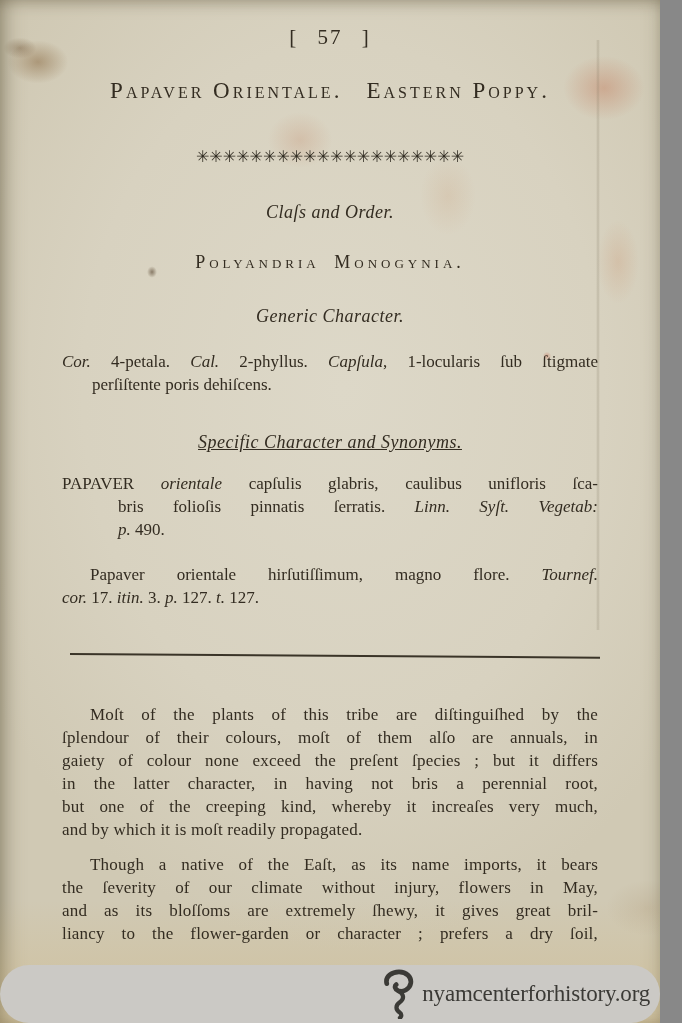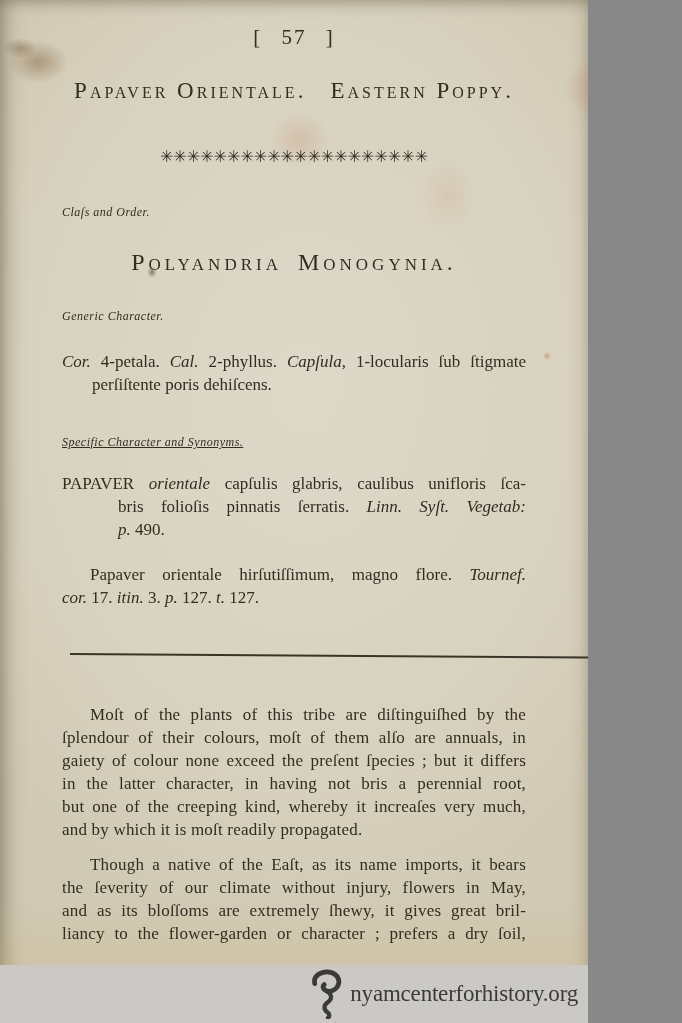--- a/index.html
+++ b/index.html
@@ -1,21 +1,21 @@
 <!DOCTYPE html>
 <html style="--paper: #d8d2c0; --ink: #332c21; --watermark-bg: #cbc9c5; --watermark-ink: #3b3a36;"><head>
 <meta charset="utf-8">
 <style>
   :root{
     --paper:#d8d2c0; --ink:#332c21; --watermark-bg:#cbc9c5; --watermark-ink:#3b3a36;
   }
   *{margin:0;padding:0;box-sizing:border-box;}
   html,body{background:#888;}
   .page{
-    position:relative;width:588px;height:1023px;overflow:hidden;
+    position:relative;width:660px;height:1023px;overflow:hidden;
     background:
       radial-gradient(420px 560px at 52% 38%, #ddd8c8 0%, var(--paper) 62%, #d0c9b4 100%);
     color:var(--ink);
     font-family:"Liberation Serif","DejaVu Serif",serif;
     box-shadow:
       inset 16px 0 20px -12px rgba(95,85,60,.55),
       inset -12px 0 18px -12px rgba(95,85,60,.35),
       inset 0 12px 16px -10px rgba(95,85,60,.40),
       inset 0 -10px 14px -10px rgba(120,100,60,.35);
   }
@@ -41,23 +41,23 @@
   .pagenum{font-size:21px;line-height:26px;text-align:center;word-spacing:12px;letter-spacing:2px;}
   .title{
     margin-top:26px;font-size:23px;line-height:30px;font-weight:normal;text-align:center;
     font-variant-caps:small-caps;letter-spacing:3px;white-space:nowrap;
   }
   .title .t2{margin-left:24px;}
   .ornament{
     margin-top:40px;text-align:center;font-family:"DejaVu Sans",sans-serif;
     font-size:16px;line-height:22px;letter-spacing:0px;white-space:nowrap;color:#2f2a20;
   }
-  .hsec{margin-top:32px;font-size:12px;line-height:24px;font-weight:normal;font-style:italic;letter-spacing:.5px;}
+  .hsec{margin-top:32px;font-size:18px;line-height:24px;font-weight:normal;font-style:italic;text-align:center;letter-spacing:.5px;}
   .smcaps{
-    margin-top:26px;font-size:24px;line-height:24px;text-align:center;
+    margin-top:26px;font-size:18px;line-height:24px;text-align:center;
     font-variant-caps:small-caps;letter-spacing:4px;word-spacing:6px;
   }
   .block{margin-top:22px;}
   .line{font-size:17px;line-height:23px;}
   .j{text-align:justify;text-align-last:justify;}
   .it{font-style:italic;}
   .ind28{padding-left:28px;}
   .ind30{padding-left:30px;}
   .hang{padding-left:56px;}
   .mt18{margin-top:18px;}
@@ -67,21 +67,21 @@
     margin:44px 0 0 8px;width:530px;height:0;border:none;
     border-top:2px solid #3a3428;transform:rotate(.4deg);transform-origin:left center;
   }
   .bodypara{margin-top:48px;}
   .bodypara.p2{margin-top:12px;}
   .bodypara .line{letter-spacing:.2px;}
   .last{text-align-last:left;font-family:Liberation Serif, serif;}
   .wmbar{
     position:absolute;left:0;right:0;bottom:0;height:58px;
     background:var(--watermark-bg);
-    display:flex;align-items:center;justify-content:flex-end;gap:7px;padding-right:10px;
+    display:flex;align-items:center;justify-content:flex-end;gap:7px;padding-right:10px;border-radius:29px;
   }
   .wmbar .url{
     font-size:23px;color:var(--watermark-ink);letter-spacing:-0.2px;
     font-family:"Liberation Serif","DejaVu Serif",serif;
   }
   .serpent{flex:0 0 auto;}
 </style>
 </head>
 <body>
 

